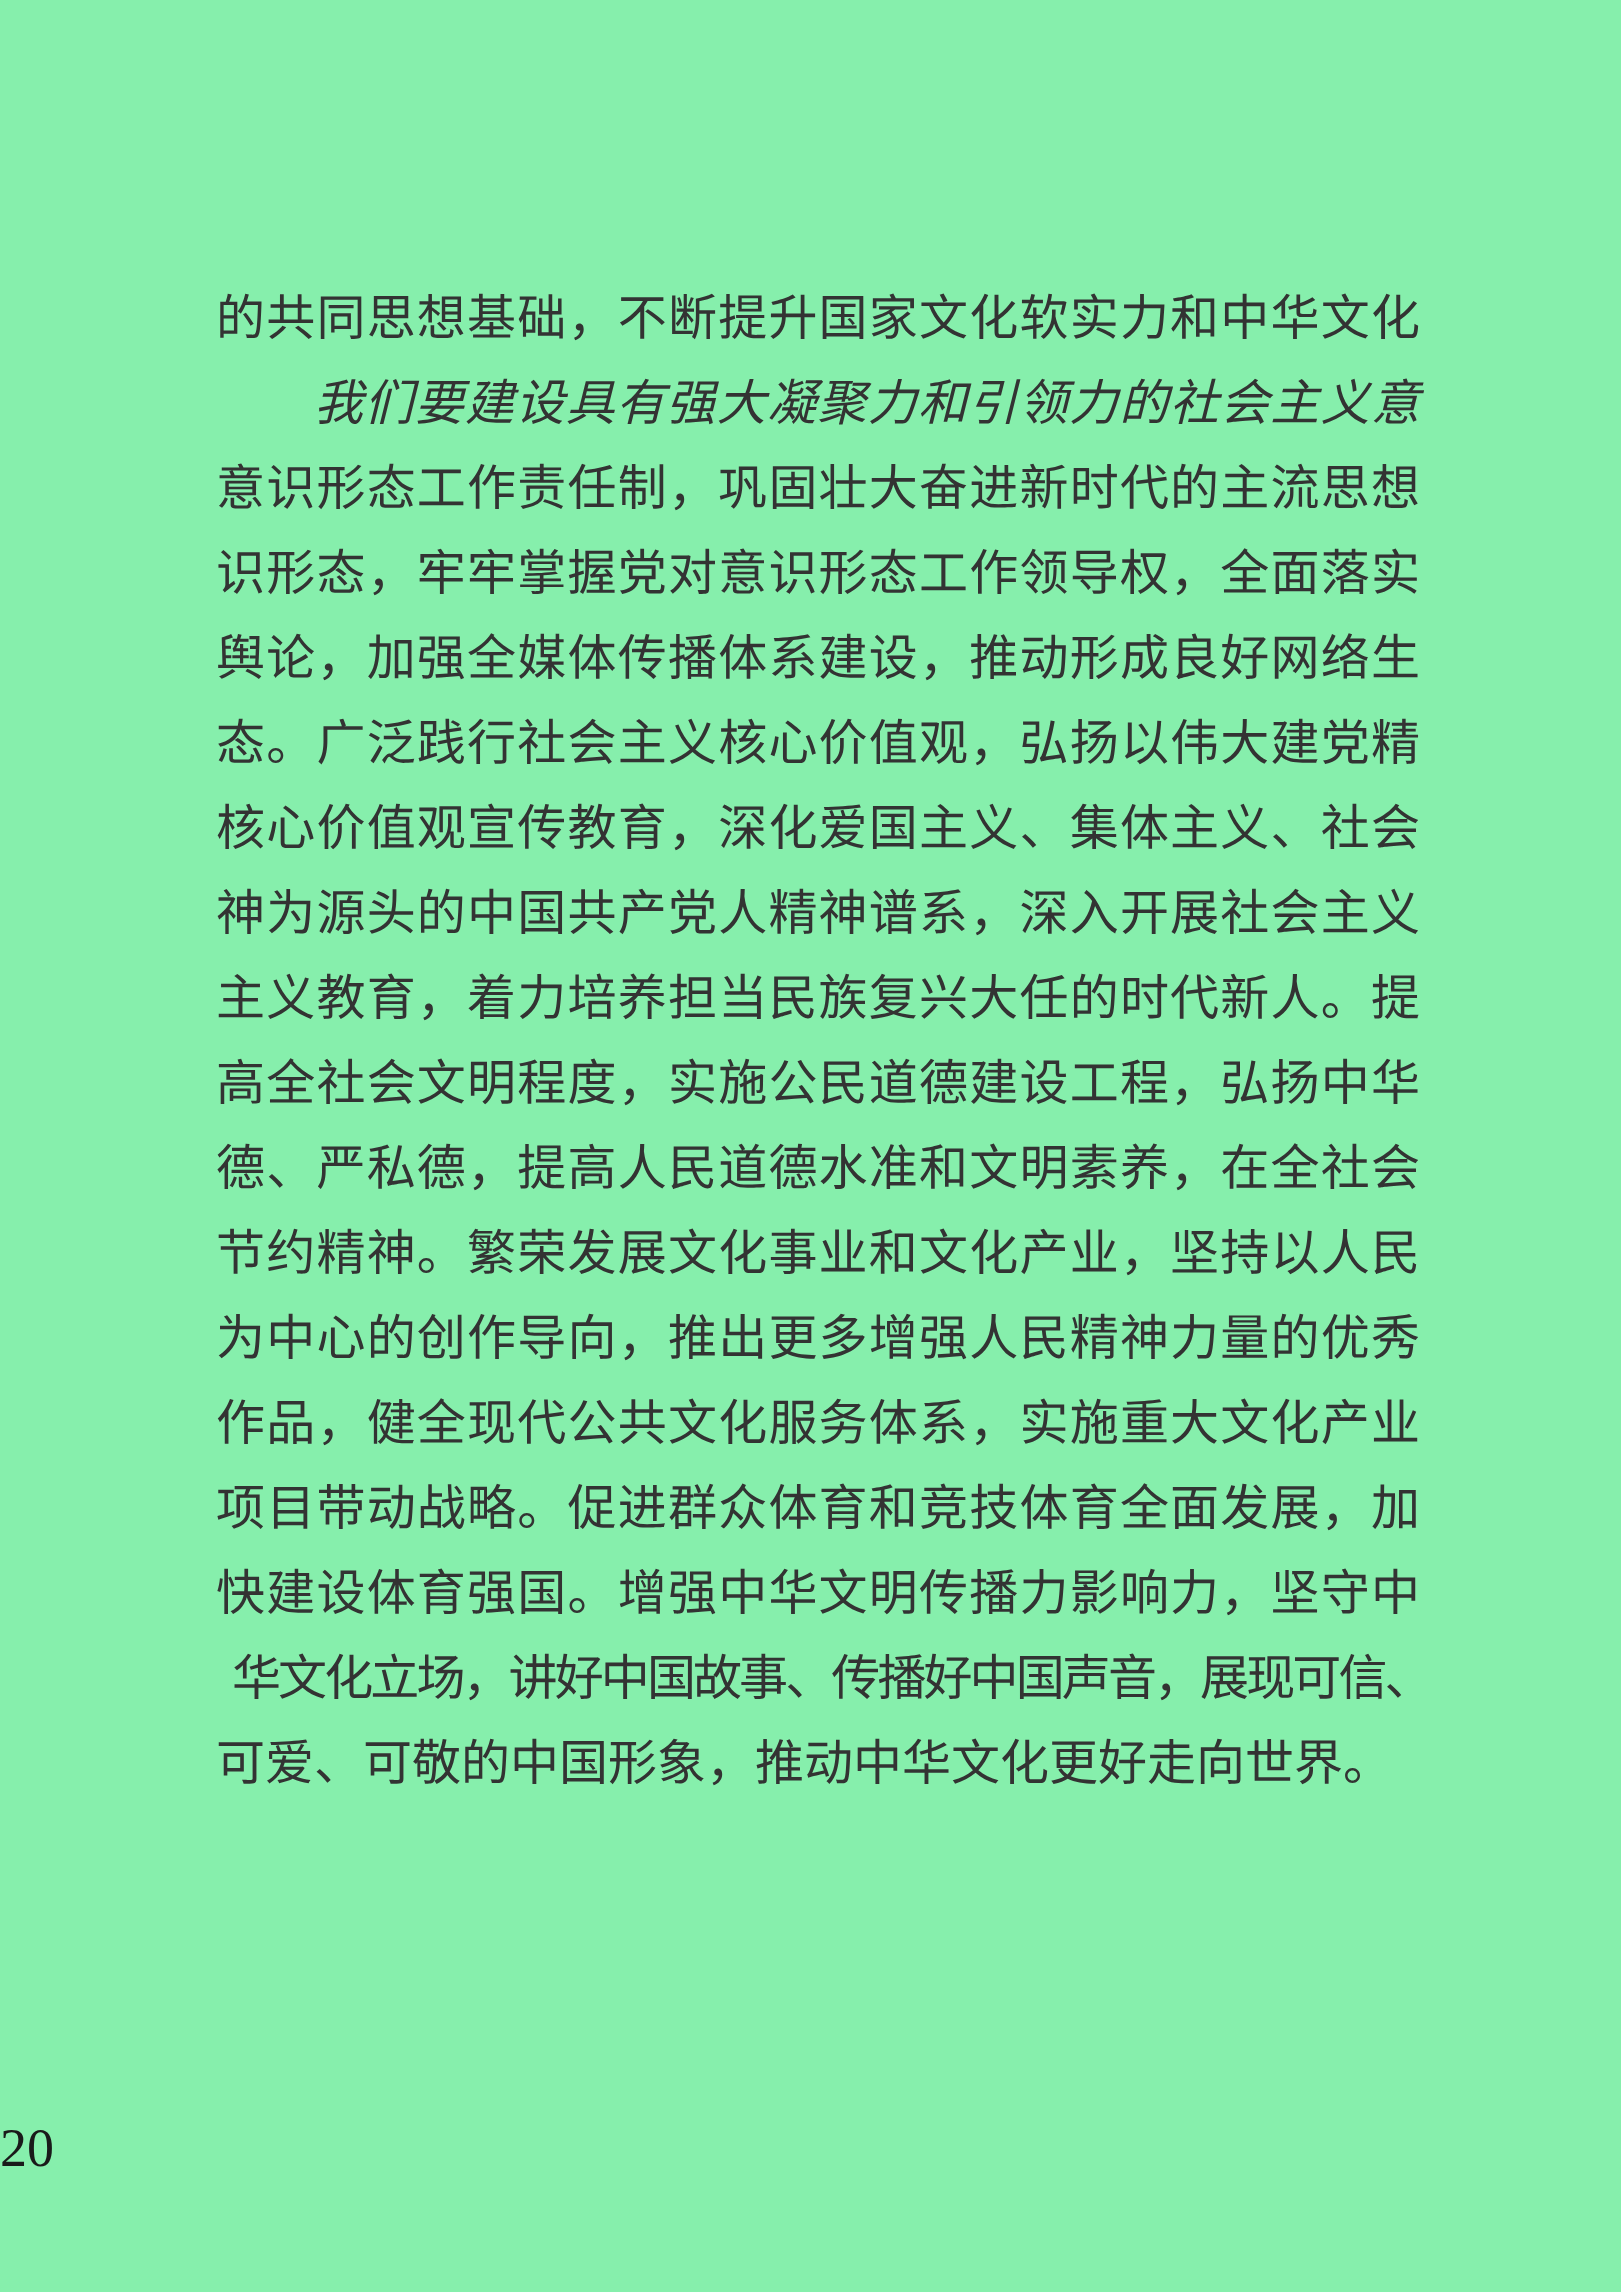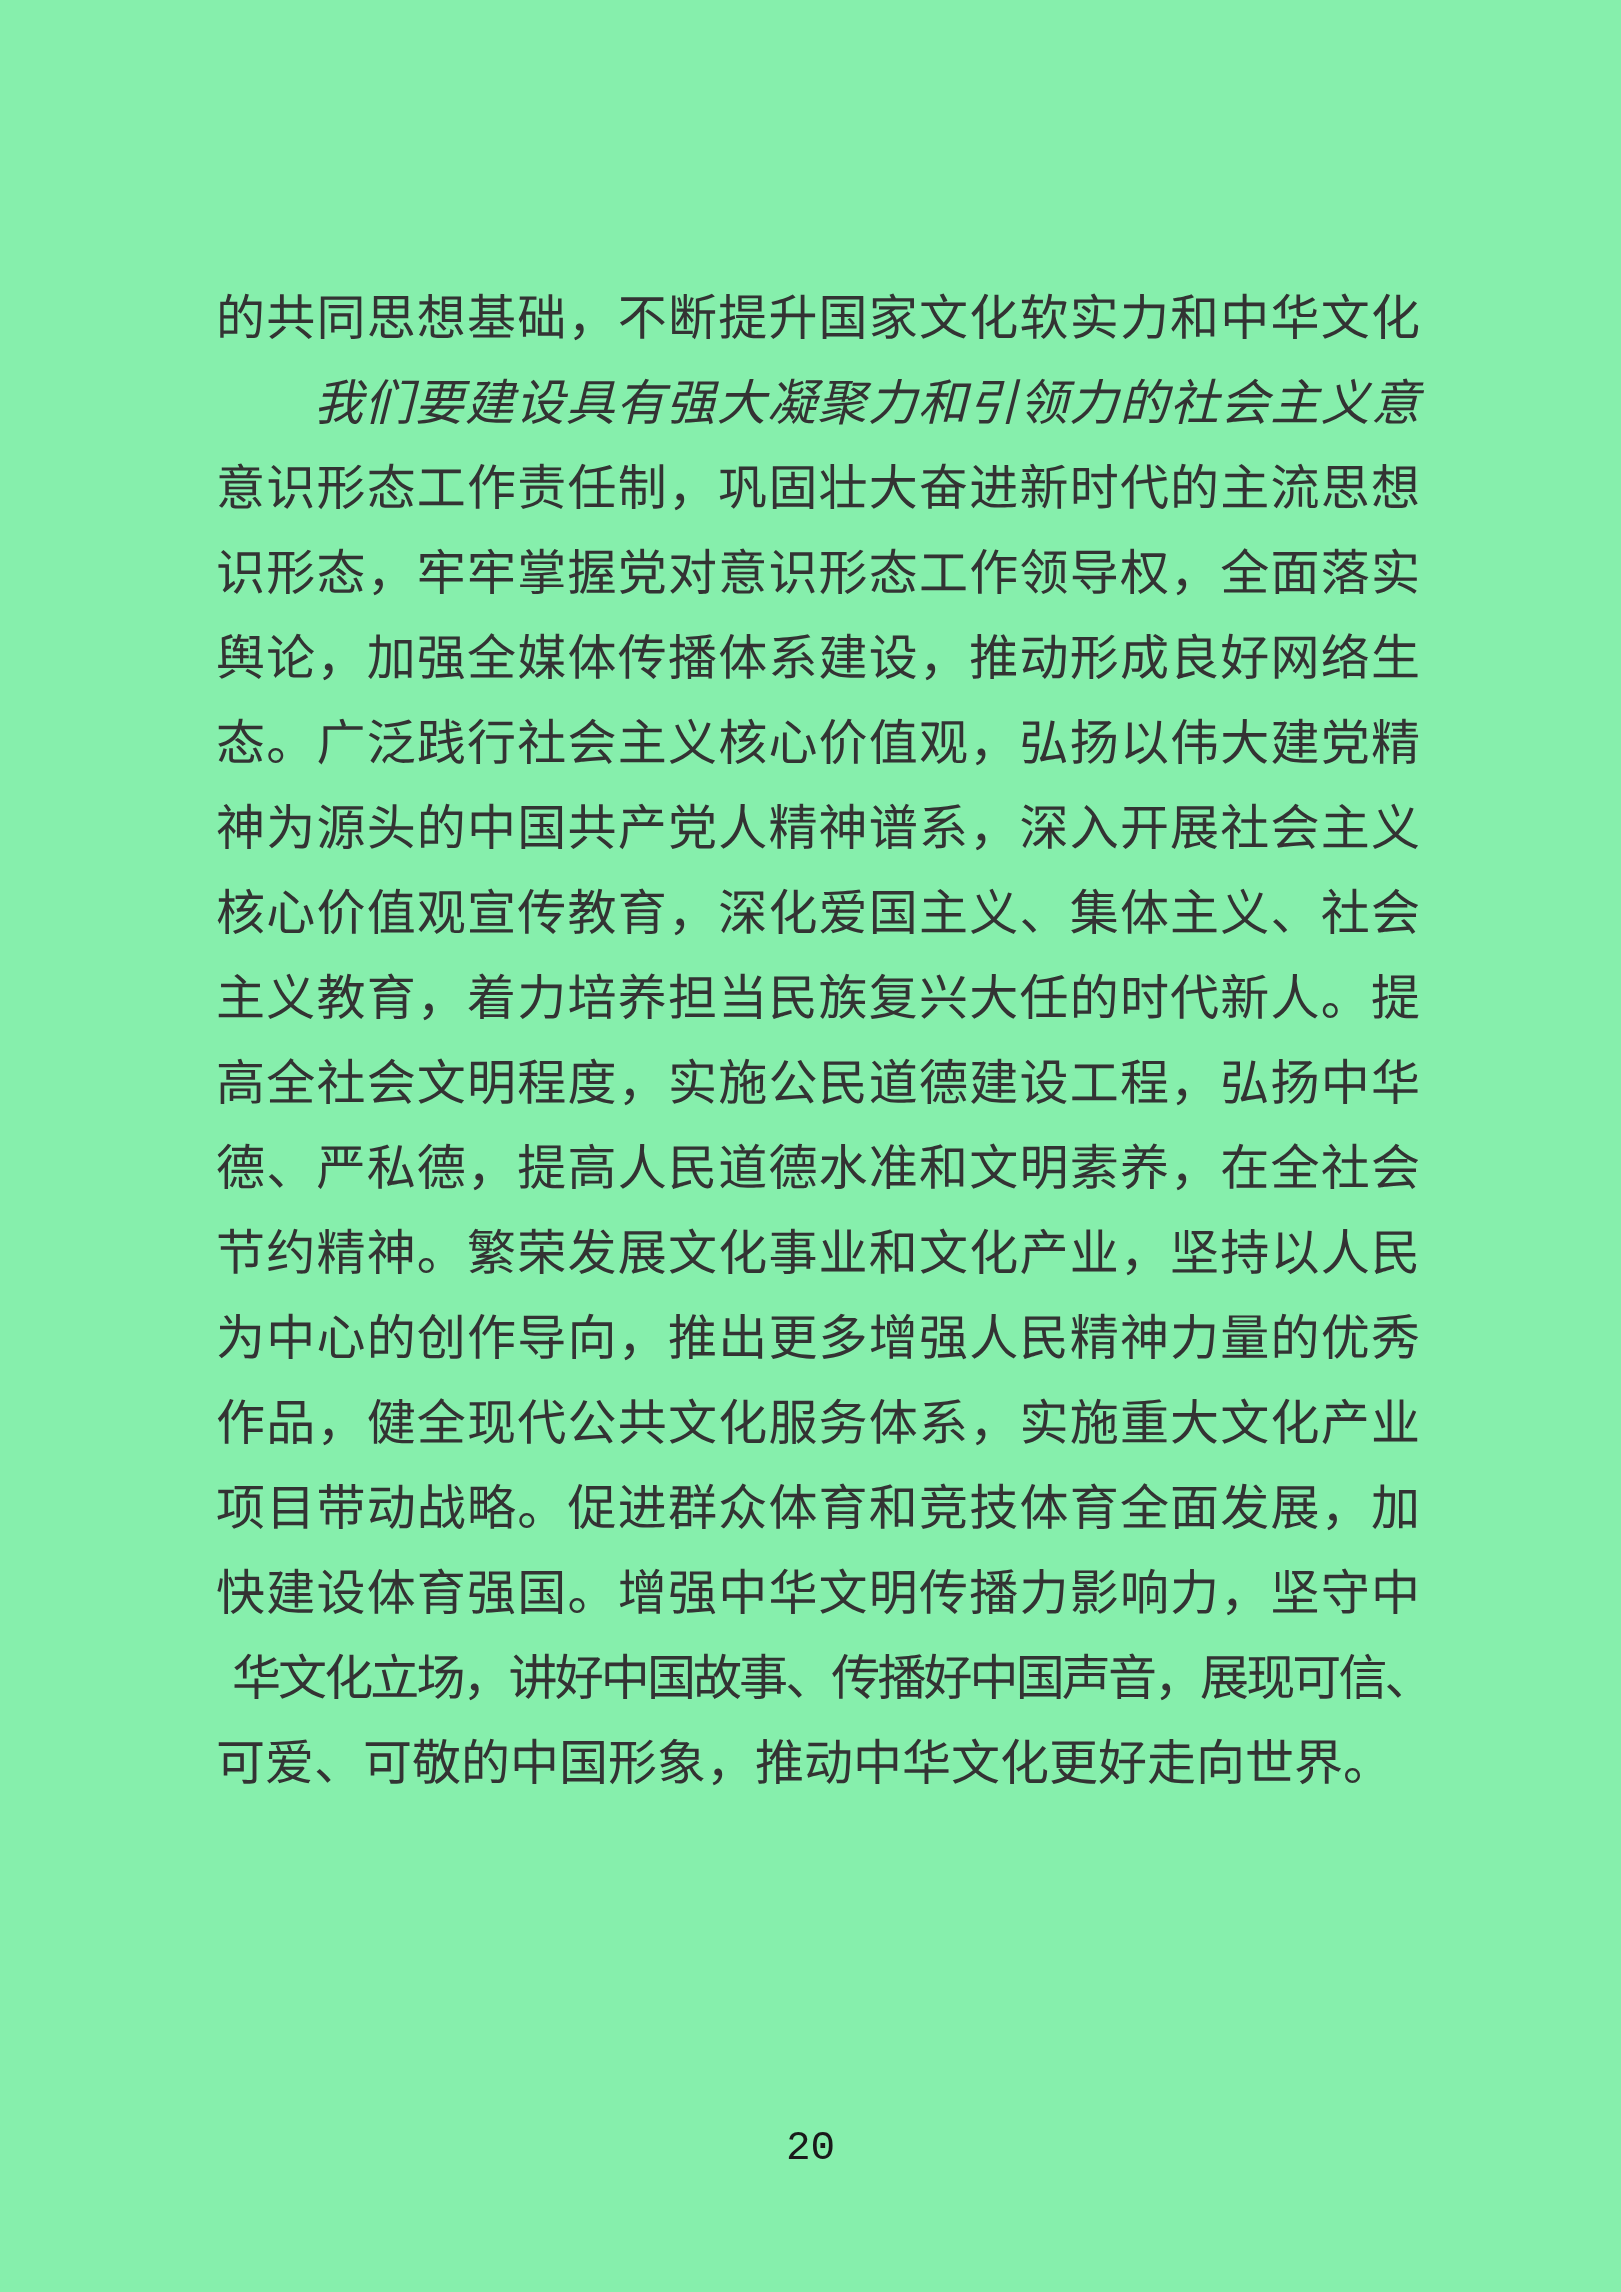--- a/index.html
+++ b/index.html
@@ -44,40 +44,40 @@
     letter-spacing: -2.9px;
     margin-left: 16px;
   }
   .page-number {
     position: absolute;
     top: 2117px;
     left: 0;
     width: 100%;
     height: 63px;
     line-height: 63px;
-    text-align: center;
-    font-size: 41px;
+    text-align: left;
+    font-size: 54px;
     color: #1a1a1a;
-    font-family: Liberation Mono, monospace;
+    font-family: Liberation Serif, serif;
   }
 </style>
 </head>
 <body>
 
 <div class="page">
 
   <div class="text-block">
     <div class="line fill">的共同思想基础，不断提升国家文化软实力和中华文化</div>
     <div class="line fill indent">我们要建设具有强大凝聚力和引领力的社会主义意</div>
     <div class="line fill">意识形态工作责任制，巩固壮大奋进新时代的主流思想</div>
     <div class="line fill">识形态，牢牢掌握党对意识形态工作领导权，全面落实</div>
     <div class="line fill">舆论，加强全媒体传播体系建设，推动形成良好网络生</div>
     <div class="line fill">态。广泛践行社会主义核心价值观，弘扬以伟大建党精</div>
+    <div class="line fill">核心价值观宣传教育，深化爱国主义、集体主义、社会</div>
     <div class="line fill">神为源头的中国共产党人精神谱系，深入开展社会主义</div>
-    <div class="line fill">核心价值观宣传教育，深化爱国主义、集体主义、社会</div>
     <div class="line fill">主义教育，着力培养担当民族复兴大任的时代新人。提</div>
     <div class="line fill">高全社会文明程度，实施公民道德建设工程，弘扬中华</div>
     <div class="line fill">德、严私德，提高人民道德水准和文明素养，在全社会</div>
     <div class="line fill">节约精神。繁荣发展文化事业和文化产业，坚持以人民</div>
     <div class="line fill">为中心的创作导向，推出更多增强人民精神力量的优秀</div>
     <div class="line fill">作品，健全现代公共文化服务体系，实施重大文化产业</div>
     <div class="line fill">项目带动战略。促进群众体育和竞技体育全面发展，加</div>
     <div class="line fill">快建设体育强国。增强中华文明传播力影响力，坚守中</div>
     <div class="line fill tight">华文化立场，讲好中国故事、传播好中国声音，展现可信、</div>
     <div class="line">可爱、可敬的中国形象，推动中华文化更好走向世界。</div>

